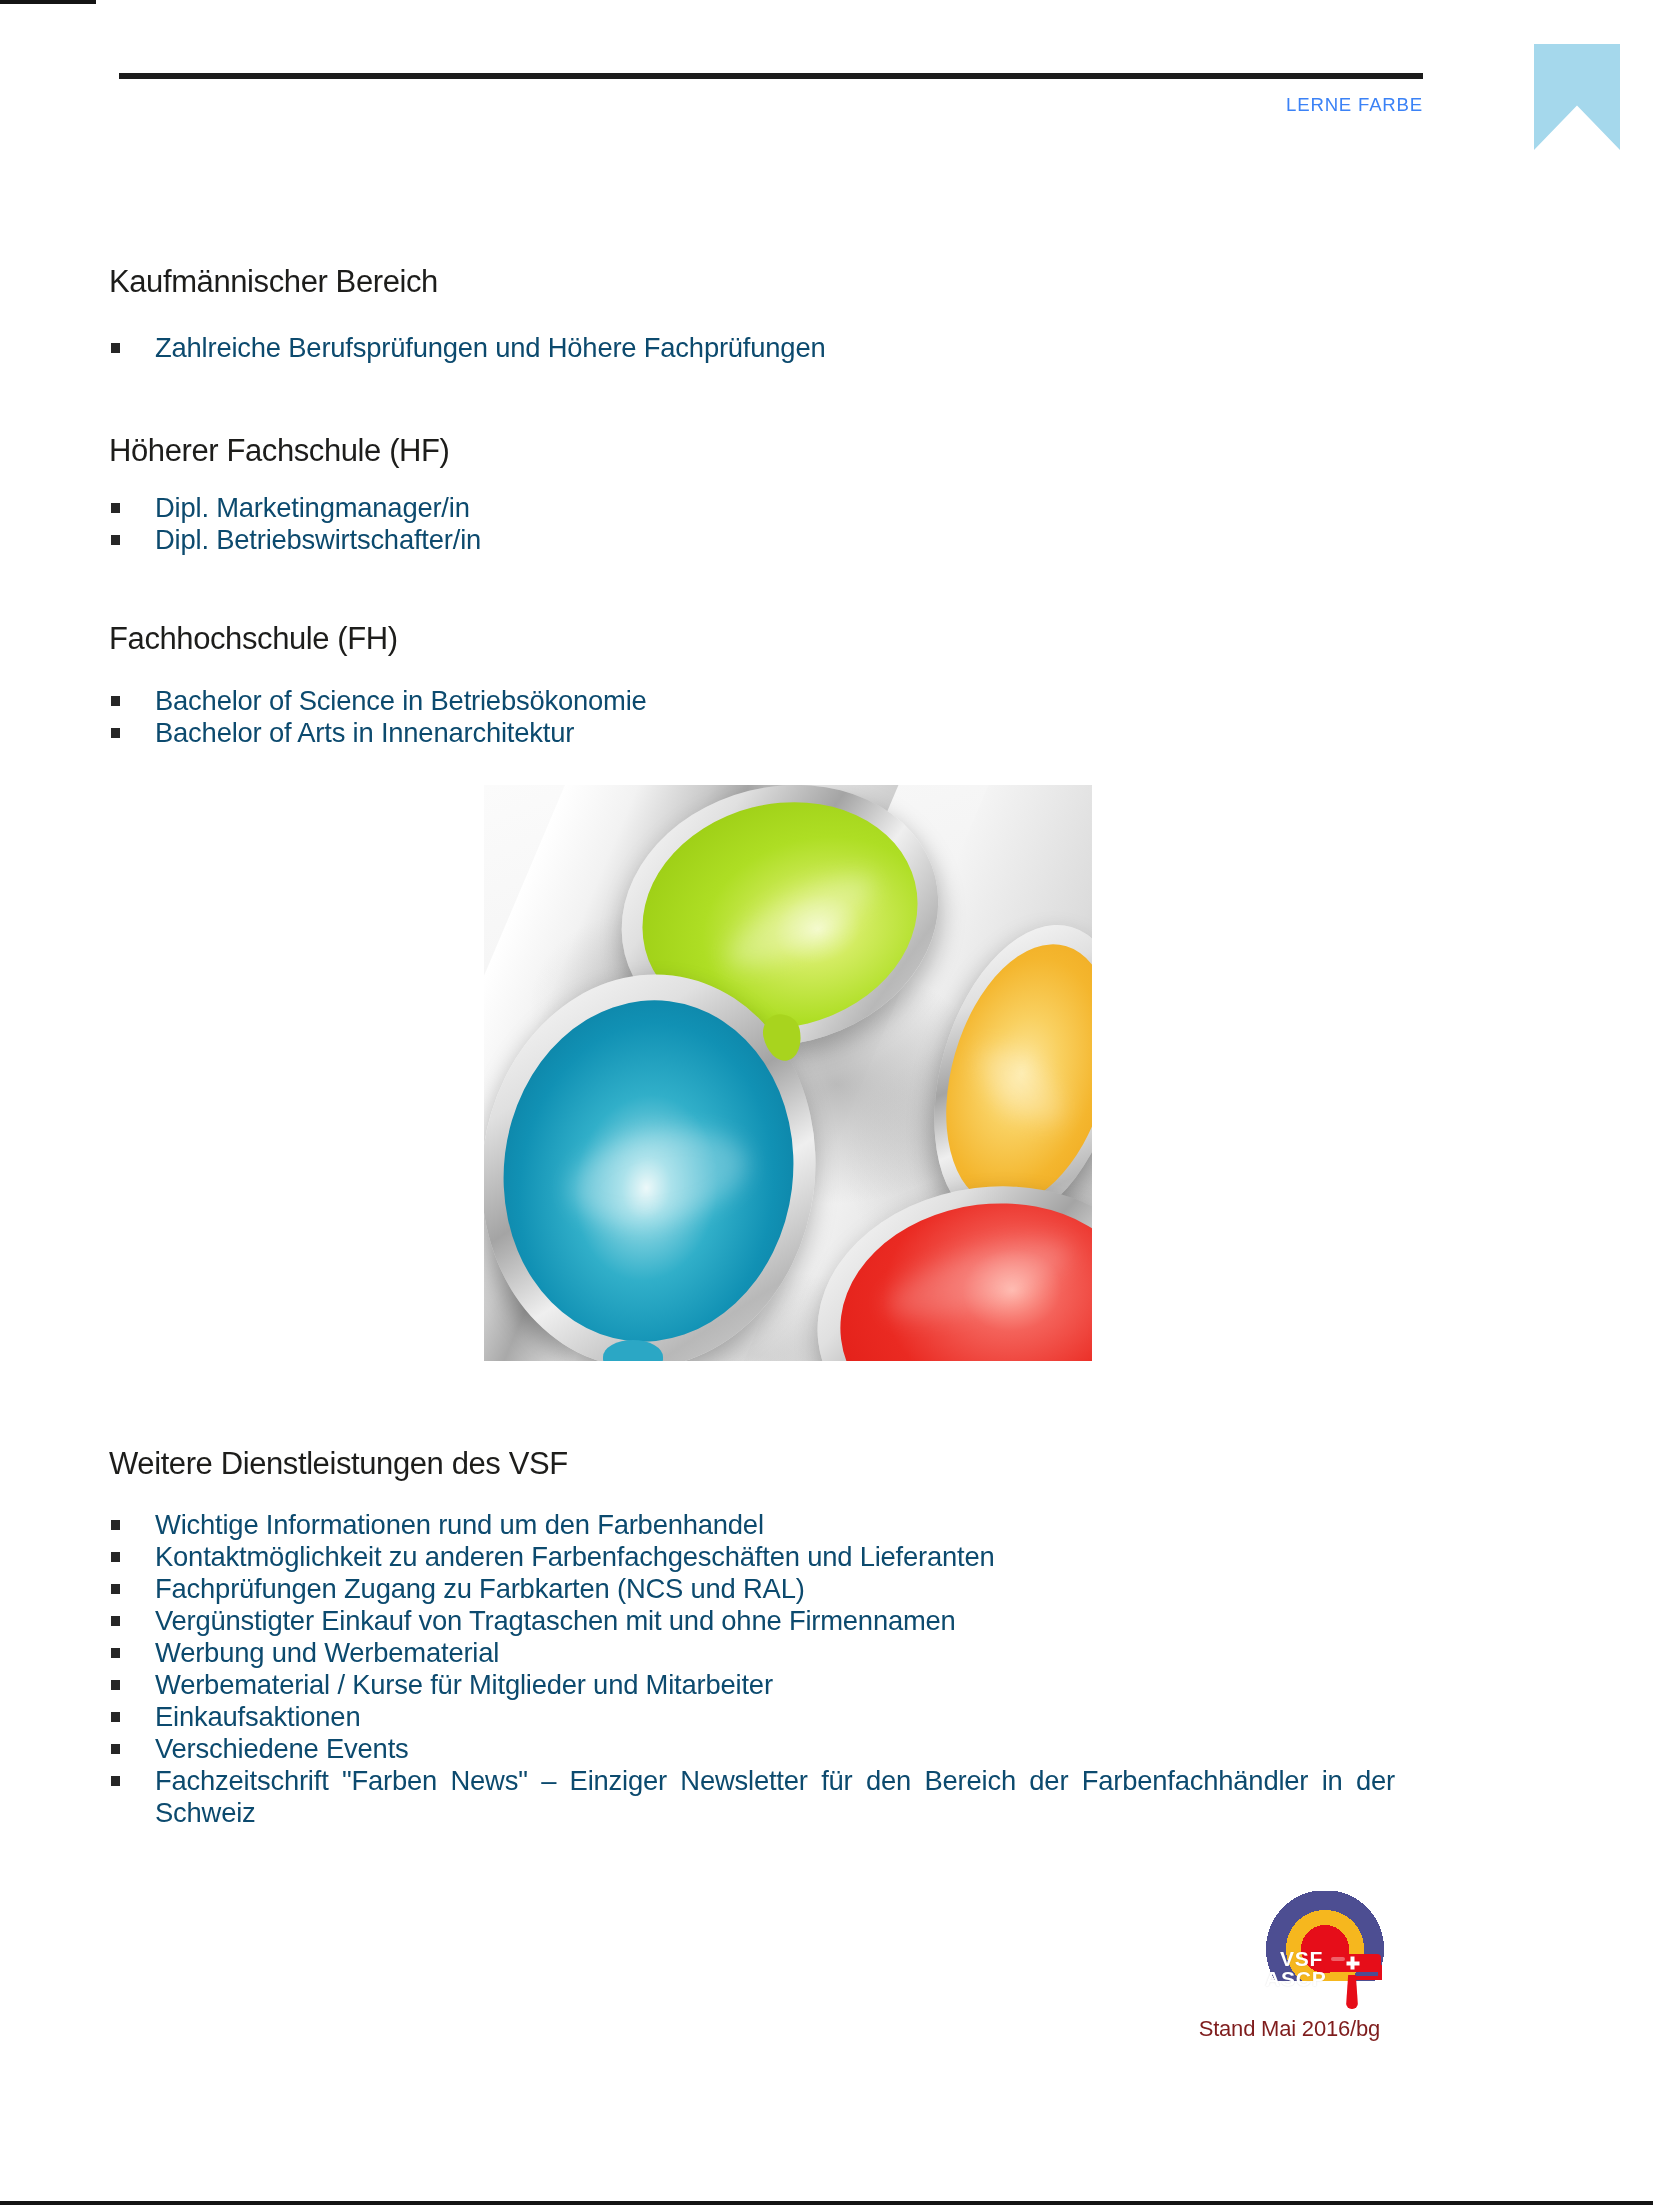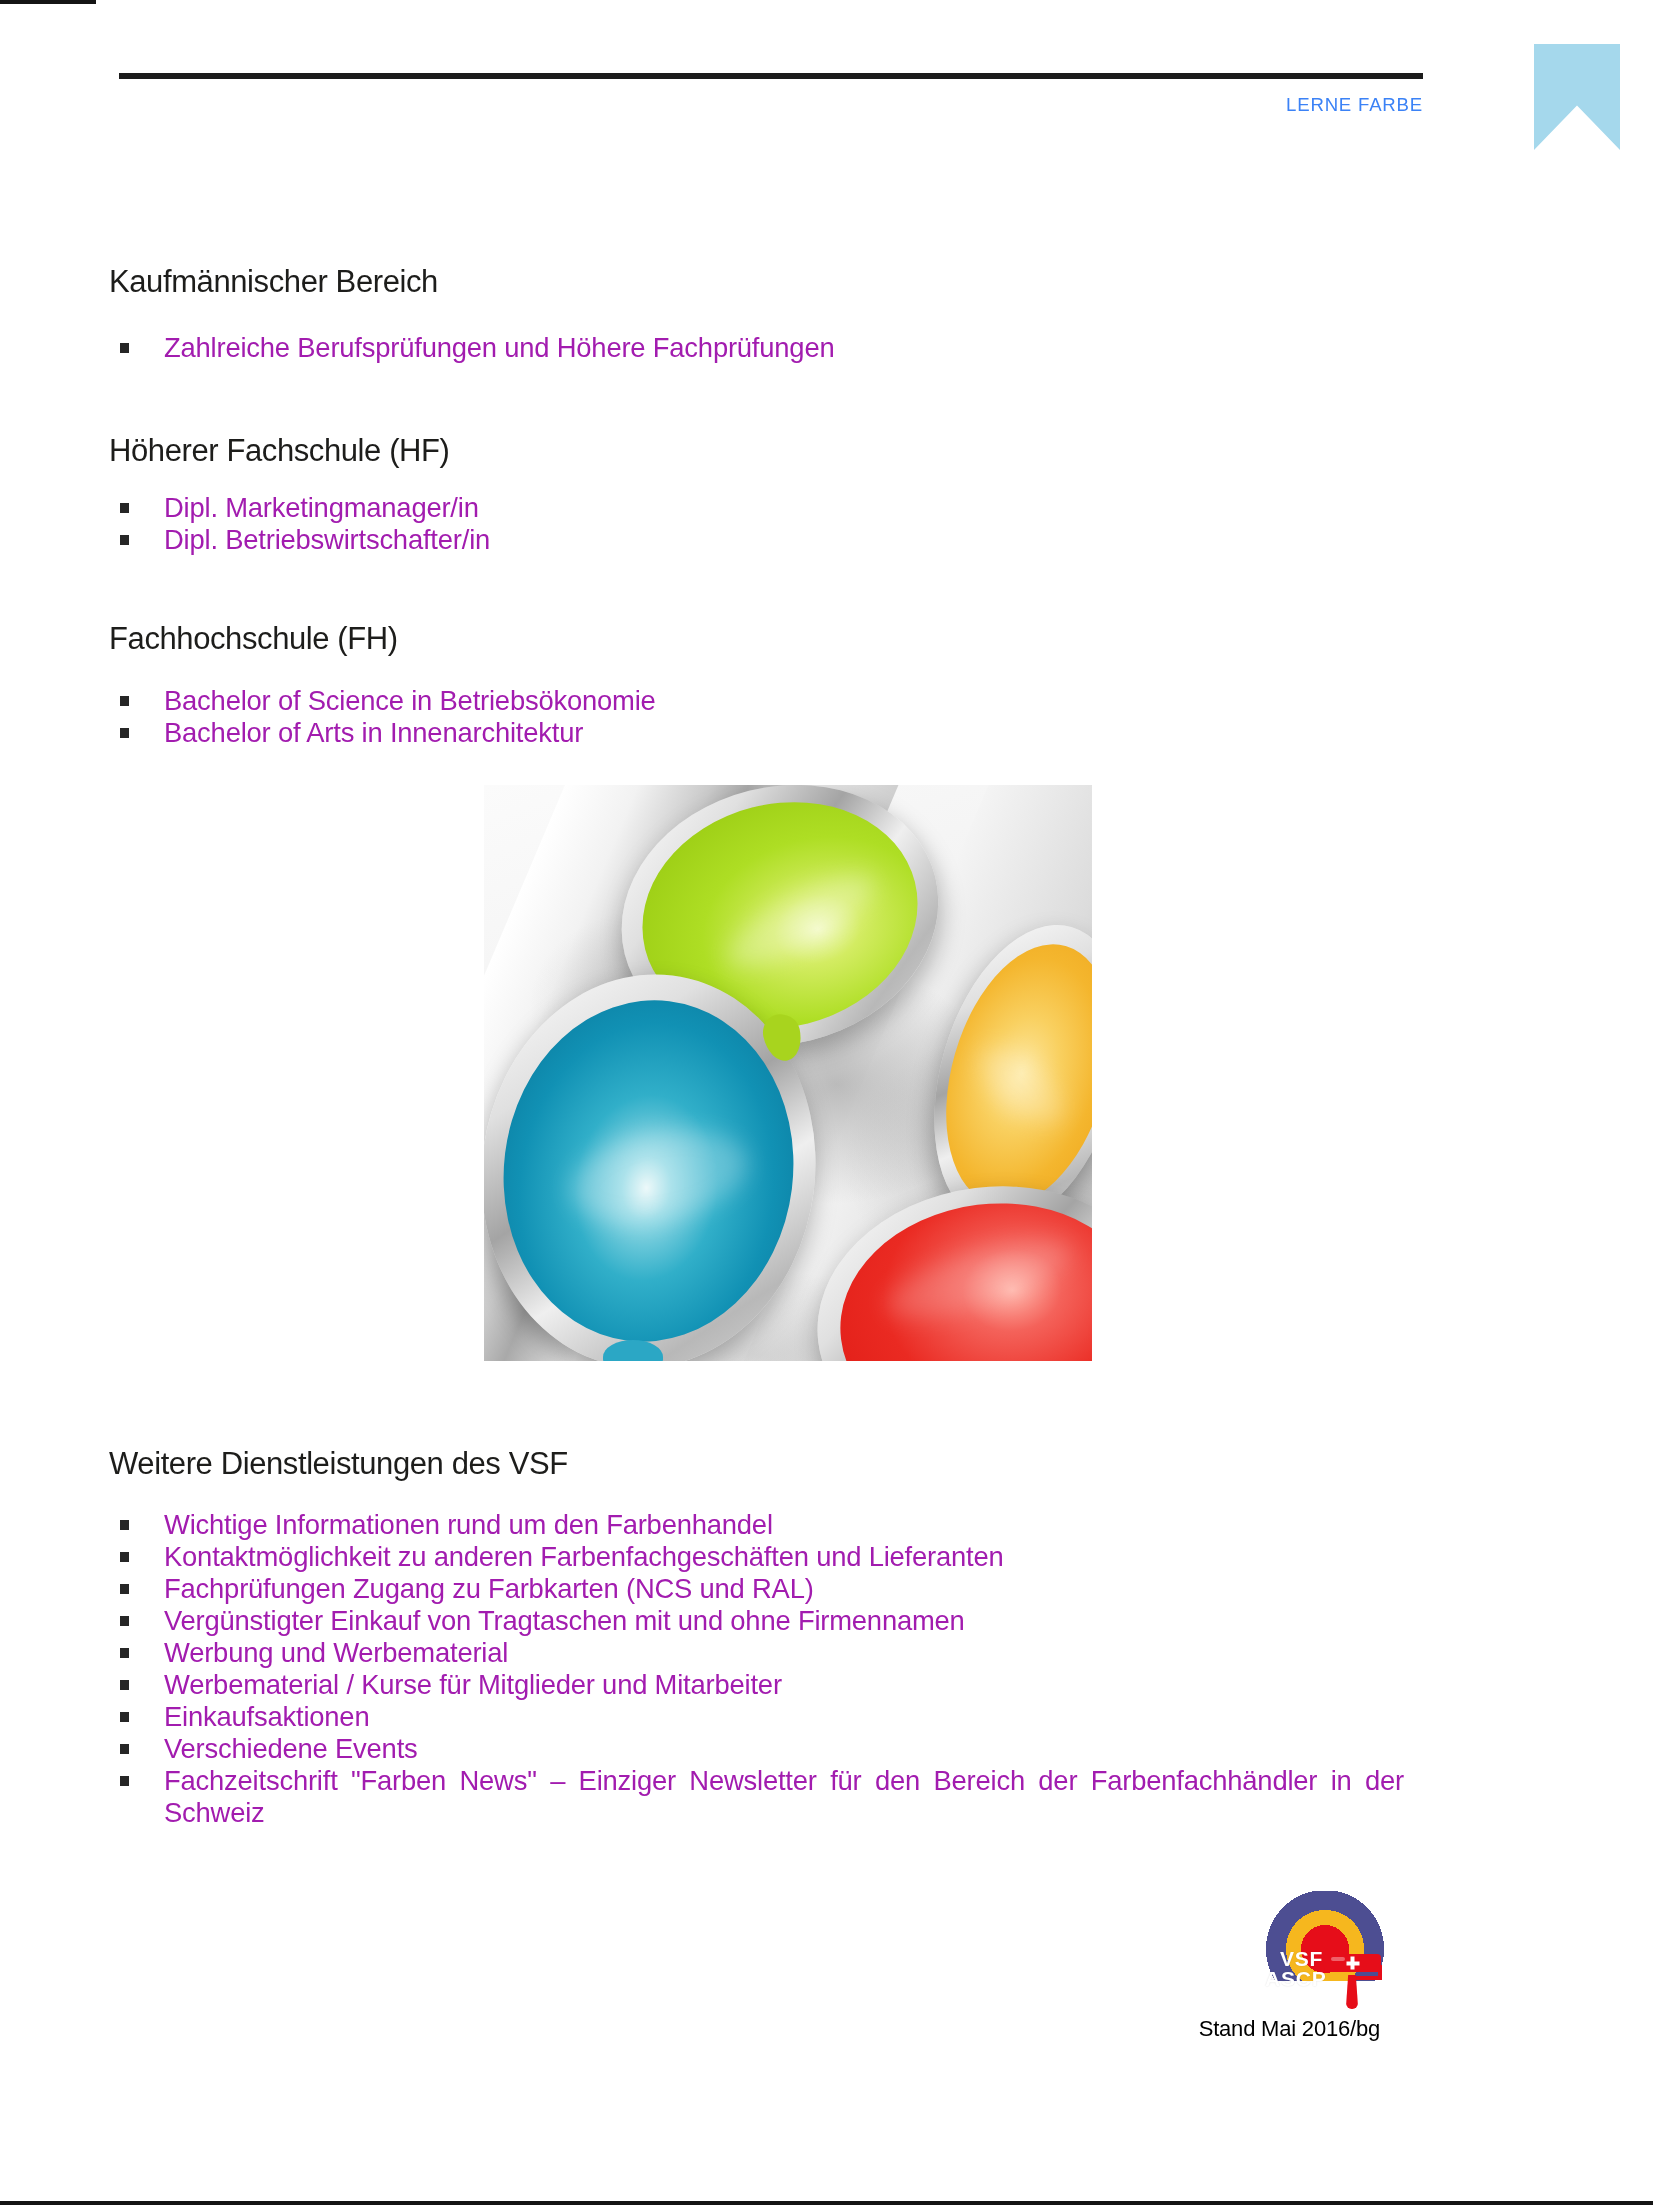--- a/index.html
+++ b/index.html
@@ -12,22 +12,22 @@
 
   
   .rule{position:absolute;left:119px;top:73px;width:1304px;height:5.7px;background:#1c1c1c;}
   .brand{position:absolute;right:230px;top:94px;font-size:18.6px;letter-spacing:0.8px;color:#3b82f6;margin-left:35px;}
   .ribbon{position:absolute;left:1534px;top:44px;width:86px;height:106px;background:#a5d8ec;
           clip-path:polygon(0 0,100% 0,100% 100%,50% 58%,0 100%);}
 
   
   .heading{position:absolute;left:109px;font-size:31px;line-height:1;letter-spacing:-0.4px;color:#1d1d1b;}
   .h1{top:266px}.h2{top:435px}.h3{top:623px}.h4{top:1448px}
-  ul.list{position:absolute;left:119px;width:1285px;margin:0;padding:0;list-style:none;
-          font-size:27.4px;line-height:32px;letter-spacing:-0.2px;color:#a21caf;text-align:justify;}
+  ul.list{position:absolute;left:110px;width:1285px;margin:0;padding:0;list-style:none;
+          font-size:27.4px;line-height:32px;letter-spacing:-0.2px;color:#0c4a6e;text-align:justify;}
   .l1{top:332px}.l2{top:492px}.l3{top:685px}.l4{top:1509px}
   li{position:relative;padding-left:45px;}
   .bullet{position:absolute;left:0.8px;top:11.3px;width:9.7px;height:9.7px;background:#262626;}
 
   
   .photo{position:absolute;left:484px;top:785px;width:608px;height:576px;overflow:hidden;
          background:linear-gradient(160deg,#fbfbfb 0%,#f1f1f1 45%,#fafafa 100%);}
   .band{position:absolute;}
   .band-main{left:-48px;top:-129px;width:307px;height:928px;transform:rotate(23deg);
      background:linear-gradient(90deg,#ffffff 0%,#f2f2f2 22%,#c9c9c9 44%,#a9a9a9 55%,#e9e9e9 76%,#cfcfcf 100%);}
@@ -63,21 +63,21 @@
   .logo-txt.t2{left:0px;top:77px;}
   .roller-rect{position:absolute;left:59px;top:63px;width:57px;height:18px;background:#e60d19;border-radius:4px;}
   .roller-rect:before{content:"";position:absolute;left:6.5px;top:3.2px;width:14.5px;height:4px;background:rgba(255,255,255,.35);border-radius:2.4px;}
   .swiss-cross{position:absolute;left:50%;top:50%;width:13px;height:13px;transform:translate(-50%,-50%);
       background:linear-gradient(#fff,#fff) center/13px 4px no-repeat,linear-gradient(#fff,#fff) center/4px 13px no-repeat;}
   .roller-frame{position:absolute;left:86px;top:74px;width:27.4px;height:11.3px;
       border-right:4px solid #e60d19;border-bottom:4px solid #e60d19;}
   .roller-handle{position:absolute;left:81px;top:84px;width:12px;height:34px;background:#e60d19;
       border-radius:2.4px 2.4px 5.7px 5.7px;clip-path:polygon(18% 0,82% 0,100% 92%,82% 100%,18% 100%,0 92%);}
 
-  .stand{position:absolute;right:273px;top:2016px;font-size:22px;color:#000000;letter-spacing:-0.2px;}
+  .stand{position:absolute;right:273px;top:2016px;font-size:22px;color:#7f1d1d;letter-spacing:-0.2px;}
 </style>
 </head>
 <body>
 
 <div class="edge-top"></div>
 
 <div class="rule"></div>
 <div class="brand">LERNE FARBE</div>
 <div class="ribbon"></div>
 

